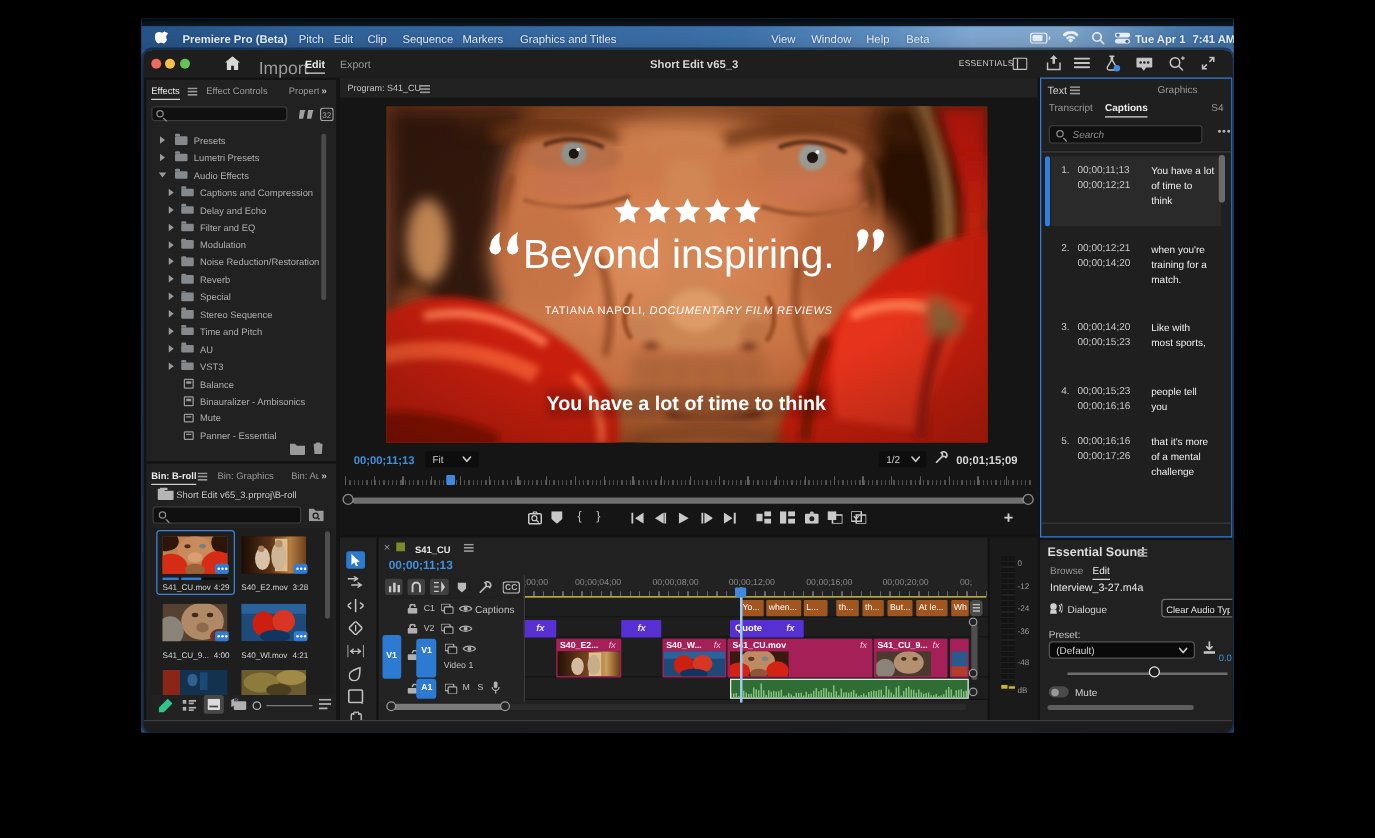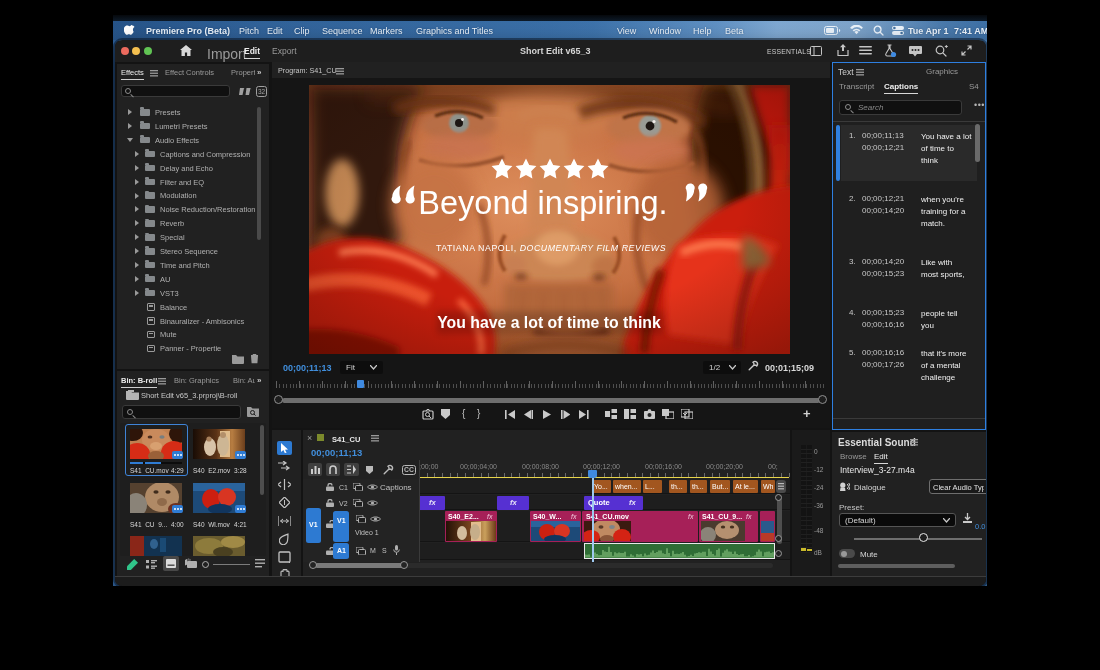--- a/index.html
+++ b/index.html
@@ -237,21 +237,21 @@
           <div class="row" style="top:208.5px">
               <span class="fxbox" style="left:28px"></span>
               <span class="lbl" style="left:41px">Binauralizer - Ambisonics</span>
             </div>
           <div class="row" style="top:222.4px">
               <span class="fxbox" style="left:28px"></span>
               <span class="lbl" style="left:41px">Mute</span>
             </div>
           <div class="row" style="top:236.3px">
               <span class="fxbox" style="left:28px"></span>
-              <span class="lbl" style="left:41px">Panner - Propertie</span>
+              <span class="lbl" style="left:41px">Panner - Essential</span>
             </div>
         </div>
         <div class="abs" style="left:140px;top:43px;width:4px;height:133px;background:#4a4a4a;border-radius:2px"></div>
         <svg class="abs" style="left:115px;top:290px" width="12" height="10" viewBox="0 0 12 10">
             <path d="M0 1h4l1.5 1.5H12V9a1 1 0 0 1-1 1H1a1 1 0 0 1-1-1z" fill="#9a9a9a"></path>
           </svg>
         <svg class="abs" style="left:133px;top:289px" width="9" height="11" viewBox="0 0 9 11">
             <path d="M1 3h7l-.6 7.2H1.6zM3 1h3l.5 1H8v1H1V2h1.5z" fill="#9a9a9a"></path>
           </svg>
       </div>

